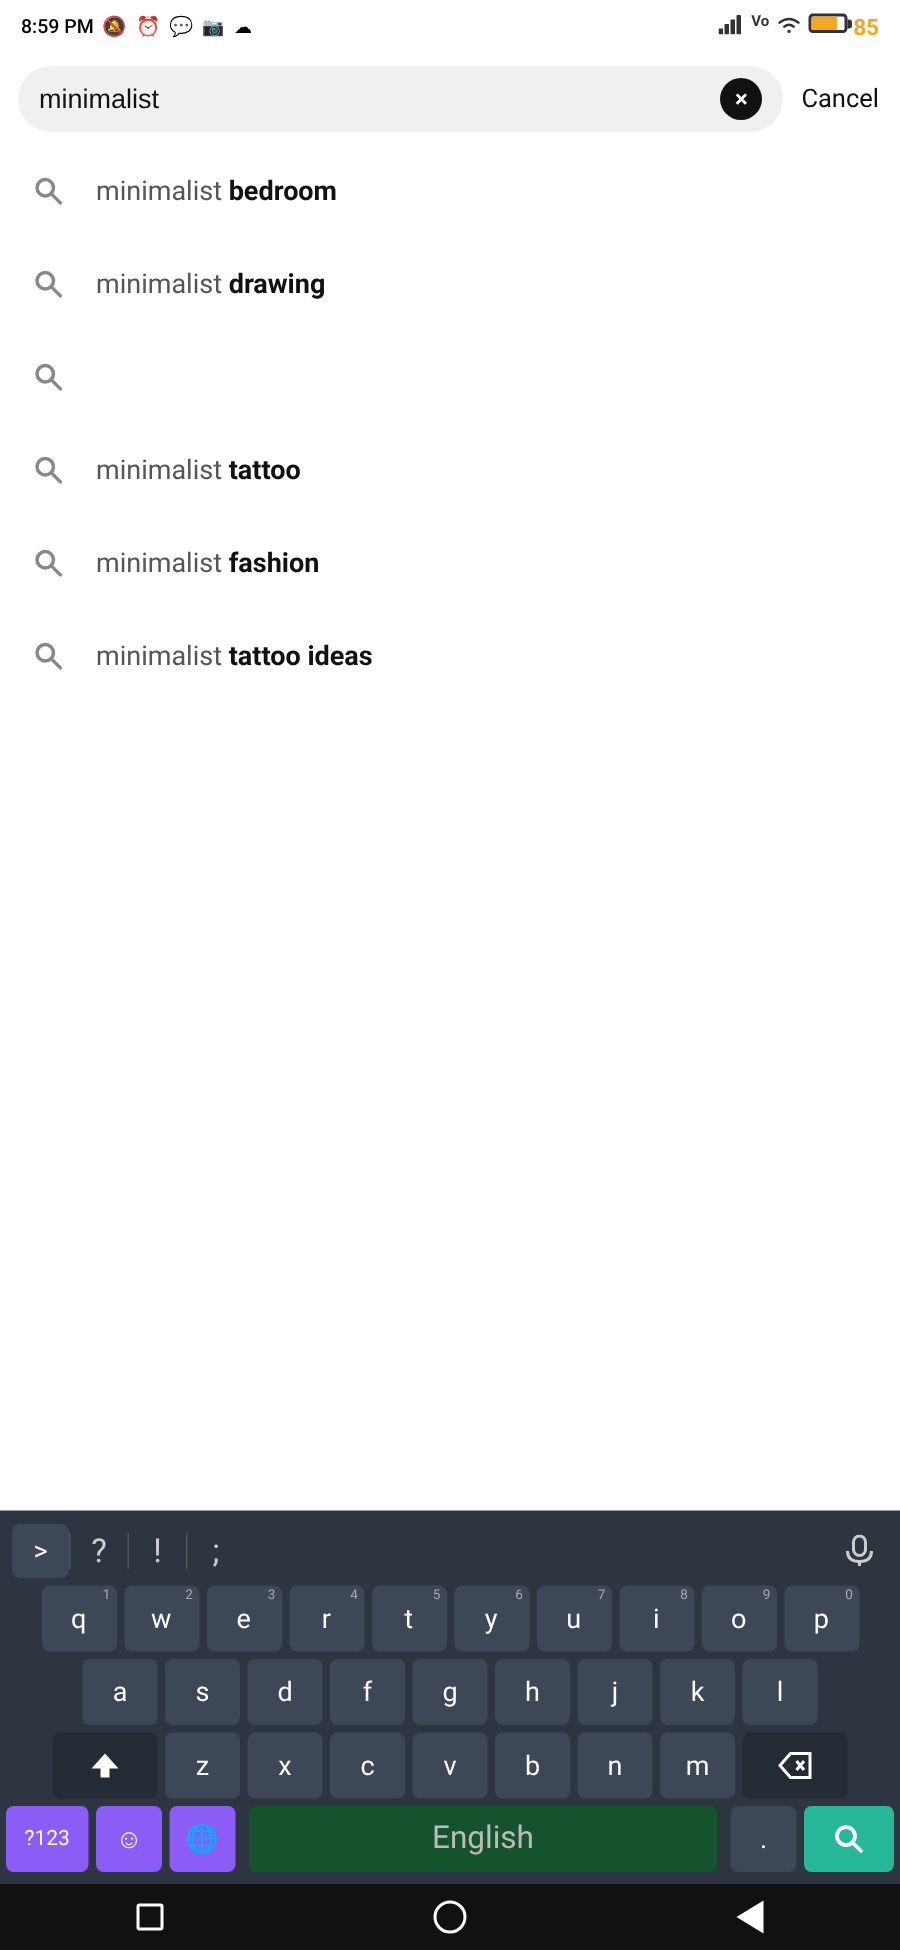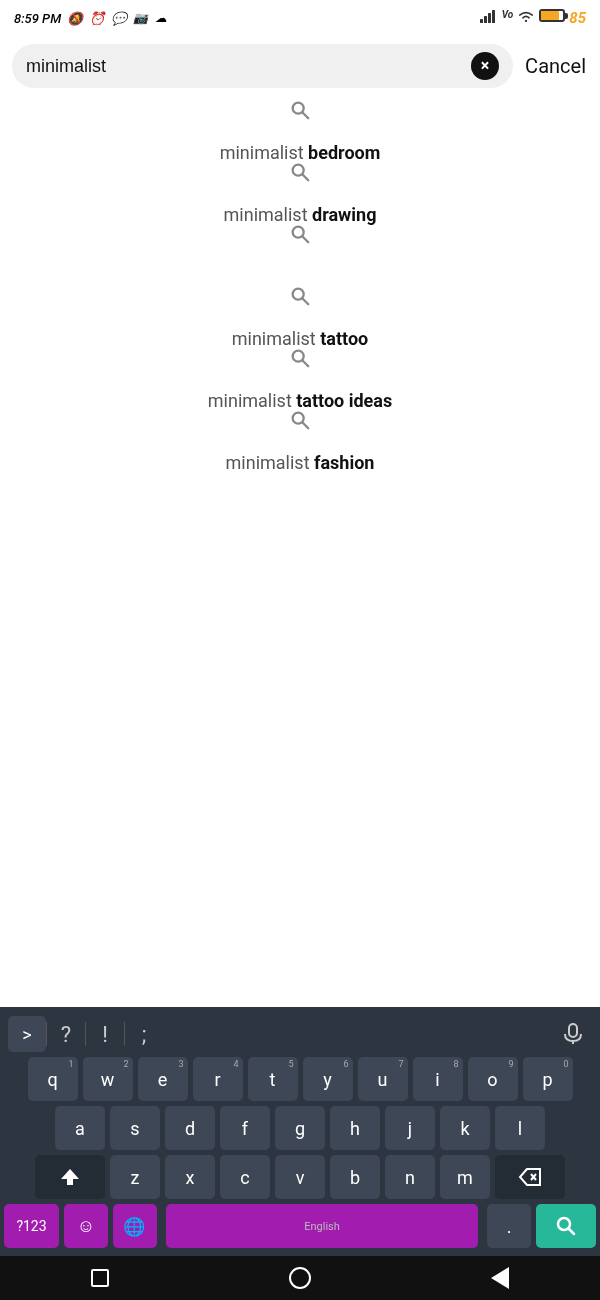--- a/index.html
+++ b/index.html
@@ -16,21 +16,20 @@
     
     .status-bar {
       background: #ffffff;
       height: 36px;
       display: flex;
       align-items: center;
       justify-content: space-between;
       padding: 0 14px;
       font-size: 13px;
       font-weight: 500;
-      font-style: italic;
     }
     .status-left { display: flex; align-items: center; gap: 6px; }
     .status-right { display: flex; align-items: flex-start; gap: 4px; font-size: 12px; }
     .battery-icon {
       border: 2px solid #333;
       border-radius: 3px;
       width: 26px;
       height: 13px;
       position: relative;
       display: inline-flex;
@@ -83,39 +82,38 @@
       height: 28px;
       display: flex;
       align-items: center;
       justify-content: center;
       cursor: pointer;
       flex-shrink: 0;
     }
     .clear-btn span { color: #fff; font-size: 16px; font-weight: bold; line-height: 1; }
     .cancel-btn {
       color: #111;
-      font-size: 20px;
+      font-size: 17px;
       cursor: pointer;
       white-space: nowrap;
       padding: 4px 2px;
     }
 
     
     .suggestions {
       background: #ffffff;
       flex: 1;
     }
     .suggestion-item {
       display: flex;
       align-items: center;
       padding: 0 18px;
       height: 62px;
       gap: 18px;
       cursor: pointer;
-      flex-direction: column;
     }
     .search-icon-wrap {
       width: 28px;
       height: 28px;
       display: flex;
       align-items: center;
       justify-content: center;
       flex-shrink: 0;
     }
     .search-icon-svg { width: 22px; height: 22px; }
@@ -219,34 +217,34 @@
 
     
     .keyboard-bottom-row {
       display: flex;
       justify-content: space-between;
       align-items: center;
       gap: 5px;
       padding: 0 4px 4px 4px;
     }
     .kb-bottom-key {
-      background: #a21caf;
+      background: #8b5cf6;
       color: #fff;
       border-radius: 5px;
       height: 44px;
       display: flex;
       align-items: center;
       justify-content: center;
       font-size: 14px;
       cursor: pointer;
     }
     .kb-num { width: 55px; }
     .kb-emoji { width: 44px; font-size: 18px; }
     .kb-globe { width: 44px; font-size: 18px; }
-    .kb-space { flex: 1; margin: 0 4px; font-size: 11px; color: #bbb; background: #a21caf; }
+    .kb-space { flex: 1; margin: 0 4px; font-size: 21px; color: #bbb; background: #14532d; }
     .kb-dot { width: 44px; font-size: 18px; background: #3d4755; }
     .kb-go { background: #26b899; width: 60px; font-size: 22px; }
 
     
     .nav-bar {
       position: absolute;
       bottom: 0;
       left: 0;
       right: 0;
       height: 44px;
@@ -376,32 +374,32 @@
     </div>
   </div>
     <div class="suggestion-item">
     <div class="search-icon-wrap">
       <svg class="search-icon-svg" viewBox="0 0 24 24" fill="none">
         <circle cx="10" cy="10" r="6" stroke="#888" stroke-width="2.5"></circle>
         <line x1="15" y1="15" x2="21" y2="21" stroke="#888" stroke-width="2.5" stroke-linecap="round"></line>
       </svg>
     </div>
     <div class="suggestion-text">
+      <span>minimalist </span><span class="suggestion-bold">fashion</span>
+    </div>
+  </div>
+    <div class="suggestion-item">
+    <div class="search-icon-wrap">
+      <svg class="search-icon-svg" viewBox="0 0 24 24" fill="none">
+        <circle cx="10" cy="10" r="6" stroke="#888" stroke-width="2.5"></circle>
+        <line x1="15" y1="15" x2="21" y2="21" stroke="#888" stroke-width="2.5" stroke-linecap="round"></line>
+      </svg>
+    </div>
+    <div class="suggestion-text">
       <span>minimalist </span><span class="suggestion-bold">tattoo ideas</span>
-    </div>
-  </div>
-    <div class="suggestion-item">
-    <div class="search-icon-wrap">
-      <svg class="search-icon-svg" viewBox="0 0 24 24" fill="none">
-        <circle cx="10" cy="10" r="6" stroke="#888" stroke-width="2.5"></circle>
-        <line x1="15" y1="15" x2="21" y2="21" stroke="#888" stroke-width="2.5" stroke-linecap="round"></line>
-      </svg>
-    </div>
-    <div class="suggestion-text">
-      <span>minimalist </span><span class="suggestion-bold">fashion</span>
     </div>
   </div>
   </div>
 
 <div class="keyboard">
 
   <div class="keyboard-top-row">
     <div class="kt-btn">&gt;</div>
     <div class="divider-v"></div>
     <div class="kt-sym">?</div>

